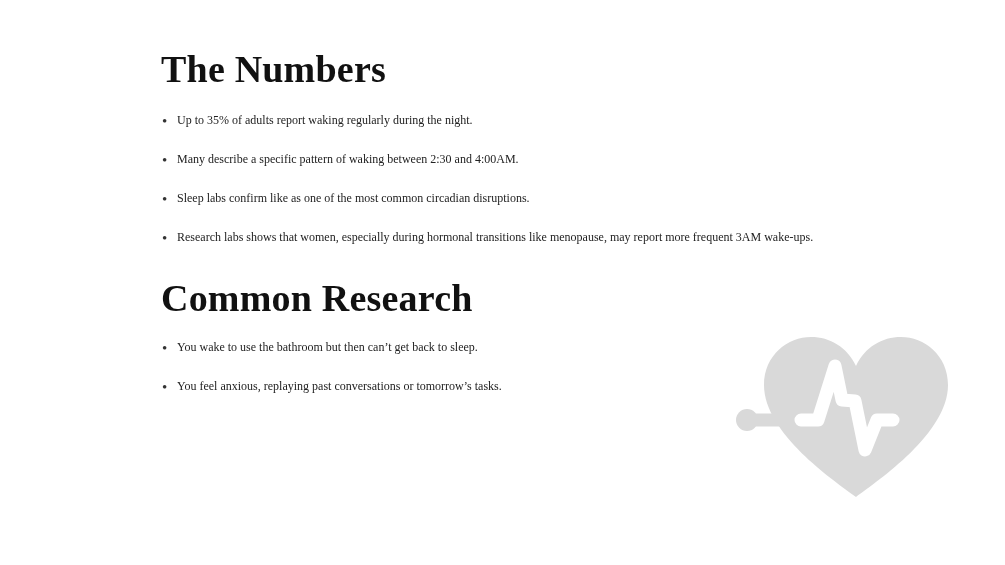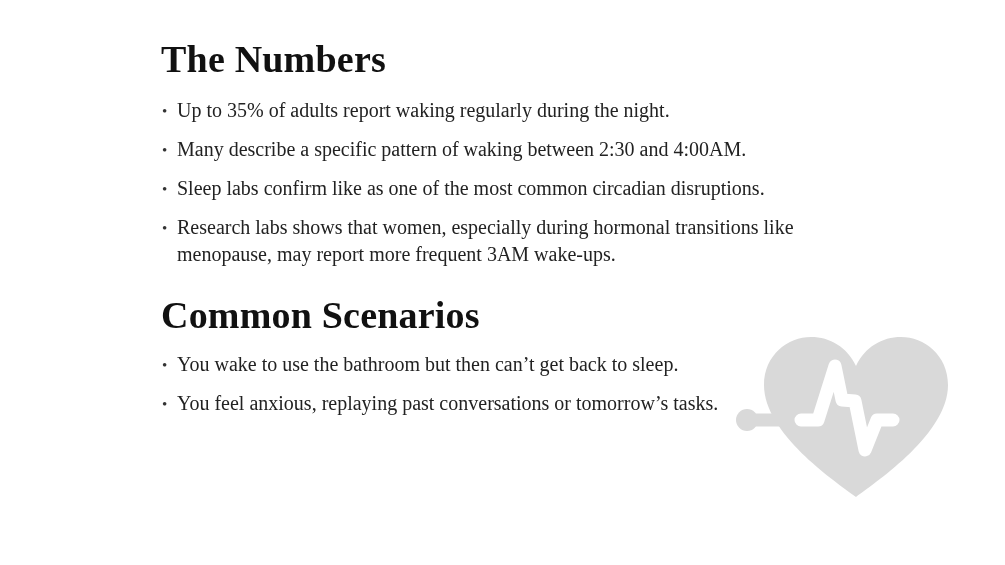--- a/index.html
+++ b/index.html
@@ -7,21 +7,21 @@
   body {
     position: relative;
     background: #ffffff;
     overflow: hidden;
     font-family: "Liberation Serif", "DejaVu Serif", serif;
     color: #1c1c1c;
   }
   .content {
     position: absolute;
     left: 161px;
-    top: 36px;
+    top: 46px;
     width: 690px;
   }
   .section-heading {
     font-size: 38px;
     line-height: 1.25;
     font-weight: 700;
     letter-spacing: 0.2px;
     color: #111111;
     margin: 0 0 13px 0;
   }
@@ -30,21 +30,21 @@
     margin-bottom: 12px;
   }
   ul.bullet-list {
     list-style: none;
     margin: 0;
     padding: 0;
   }
   ul.bullet-list li {
     position: relative;
     padding-left: 16px;
-    font-size: 20px;
+    font-size: 12px;
     line-height: 27px;
     margin-bottom: 12px;
     color: #222222;
   }
   ul.bullet-list li::before {
     content: "\2022";
     position: absolute;
     left: 1px;
     top: 1px;
     font-size: 15px;
@@ -65,21 +65,21 @@
 
   <h1 class="section-heading">The Numbers</h1>
 
   <ul class="bullet-list">
       <li>Up to 35% of adults report waking regularly during the night.</li>
       <li>Many describe a specific pattern of waking between 2:30 and 4:00AM.</li>
       <li>Sleep labs confirm like as one of the most common circadian disruptions.</li>
       <li>Research labs shows that women, especially during hormonal transitions like menopause, may report more frequent 3AM wake-ups.</li>
     </ul>
 
-  <h1 class="section-heading second">Common Scenarios</h1>
+  <h1 class="section-heading second">Common Research</h1>
 
   <ul class="bullet-list">
       <li>You wake to use the bathroom but then can’t get back to sleep.</li>
       <li>You feel anxious, replaying past conversations or tomorrow’s tasks.</li>
     </ul>
 
 </div>
 
 <div class="heart-decoration">
   <svg width="234" height="174" viewBox="0 0 234 174" xmlns="http://www.w3.org/2000/svg">

